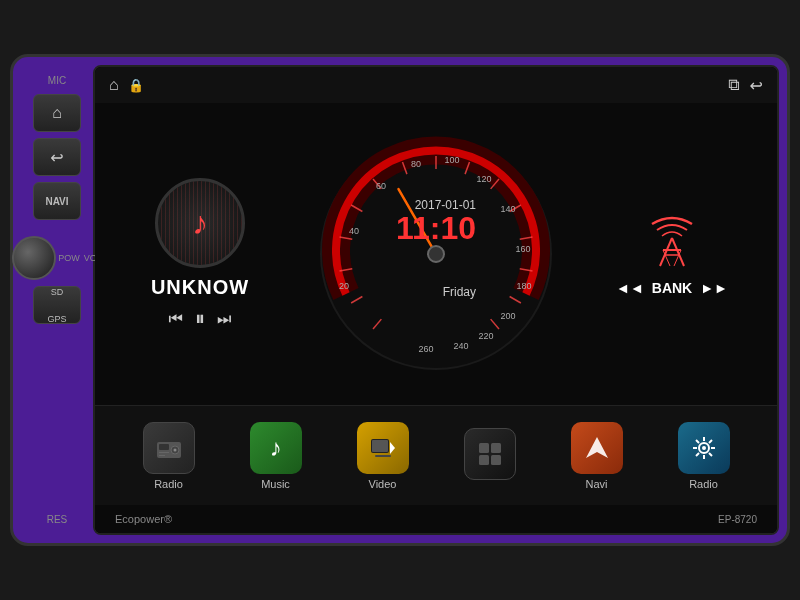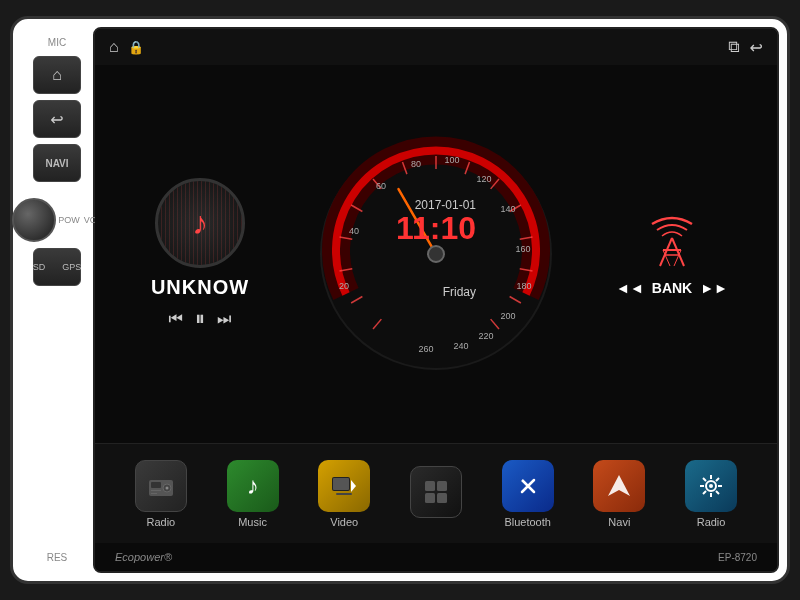--- a/index.html
+++ b/index.html
@@ -9,22 +9,22 @@
       background: #1a1a1a;
       display: flex;
       align-items: center;
       justify-content: center;
       font-family: Arial, sans-serif;
       overflow: hidden;
     }
 
     .device-outer {
       width: 780px;
-      height: 568px;
-      background: #ffffff;
+      height: 492px;
+      background: #4c1d95;
       border-radius: 18px;
       border: 3px solid #333;
       display: flex;
       flex-direction: row;
       align-items: center;
       padding: 8px;
       position: relative;
     }
 
     
@@ -100,21 +100,21 @@
       cursor: pointer;
     }
 
     .sd-gps-btn {
       width: 48px;
       height: 38px;
       background: linear-gradient(180deg, #3a3a3a, #222);
       border: 1px solid #444;
       border-radius: 6px;
       display: flex;
-      flex-direction: row;
+      flex-direction: column;
       align-items: center;
       justify-content: center;
       cursor: pointer;
       color: #bbb;
       font-size: 9px;
       gap: 17px;
     }
 
     .res-label {
       color: #888;
@@ -351,21 +351,20 @@
       background: #0a0a0a;
       display: flex;
       align-items: center;
       justify-content: space-between;
       padding: 0 20px;
     }
 
     .brand-name {
       color: #888;
       font-size: 11px;
-      font-style: italic;
     }
 
     .brand-model {
       color: #888;
       font-size: 10px;
     }
 
     
     .tower-svg {
       width: 60px;
@@ -549,28 +548,20 @@
             <svg width="28" height="28" viewBox="0 0 28 28">
               <rect x="3" y="3" width="10" height="10" rx="1.5" fill="#555"></rect>
               <rect x="15" y="3" width="10" height="10" rx="1.5" fill="#555"></rect>
               <rect x="3" y="15" width="10" height="10" rx="1.5" fill="#555"></rect>
               <rect x="15" y="15" width="10" height="10" rx="1.5" fill="#555"></rect>
             </svg>
           </div>
           <span class="app-label"></span>
         </div>
 
-        <div class="app-item">
-          <div class="app-icon app-bt-icon">
-            <svg width="28" height="28" viewBox="0 0 28 28">
-              <polyline points="8,8 20,20 14,14 20,8 8,20 14,14" fill="none" stroke="#fff" stroke-width="2.5" stroke-linejoin="round"></polyline>
-            </svg>
-          </div>
-          <span class="app-label">Bluetooth</span>
-        </div>
 
         <div class="app-item">
           <div class="app-icon app-navi-icon">
             <svg width="28" height="28" viewBox="0 0 28 28">
               <polygon points="14,3 25,24 14,18 3,24" fill="#fff" opacity="0.9"></polygon>
             </svg>
           </div>
           <span class="app-label">Navi</span>
         </div>
 

